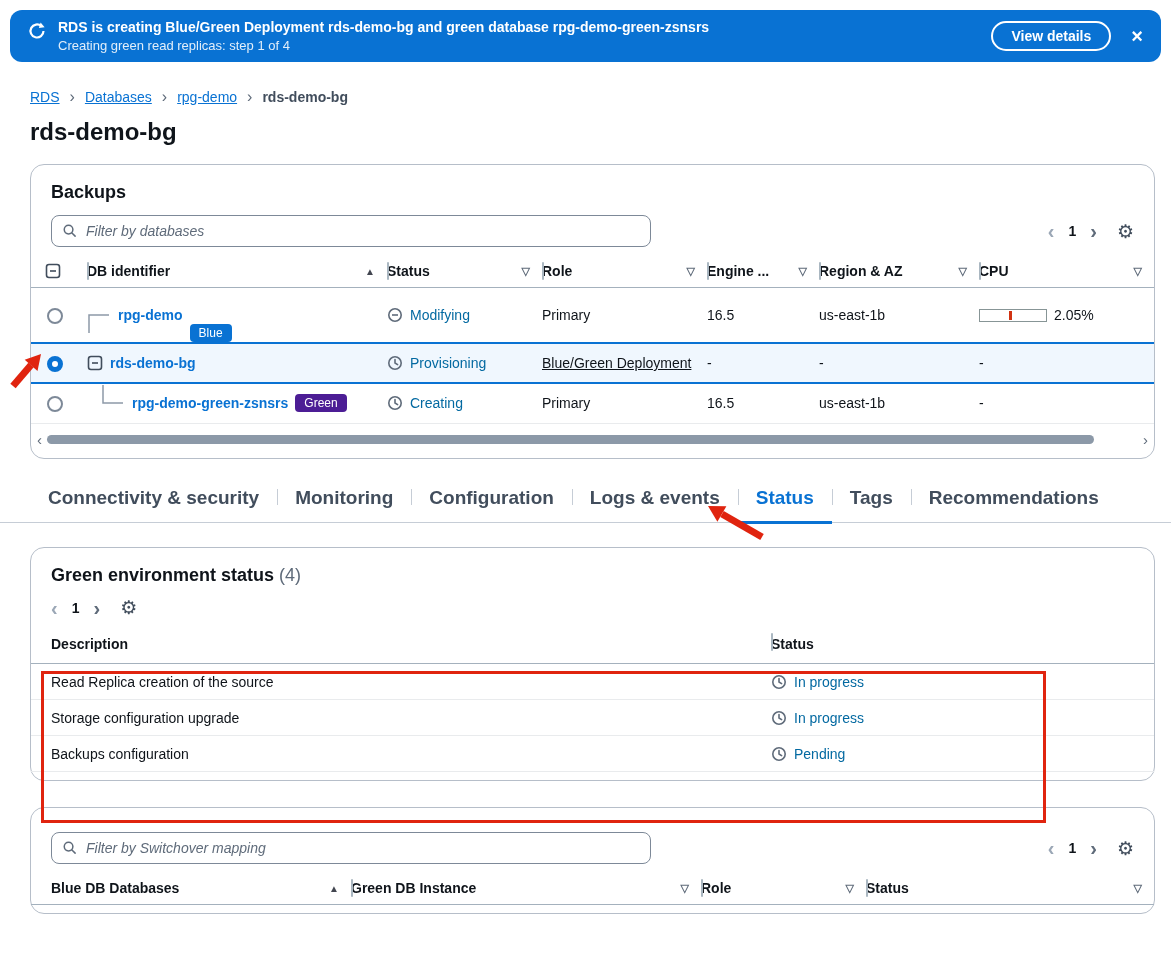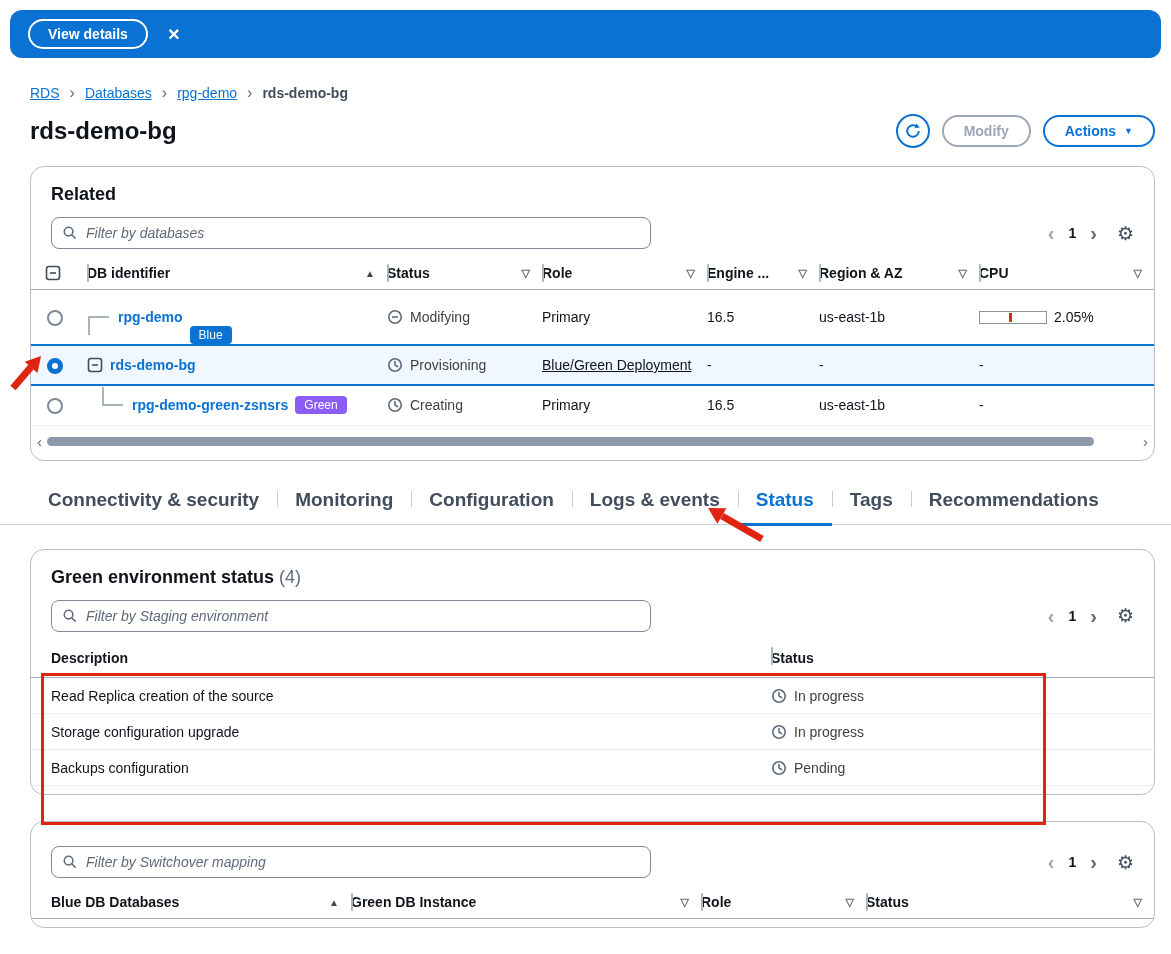--- a/index.html
+++ b/index.html
@@ -64,24 +64,24 @@
   td { padding:0 8px 0 0; height:40px; border-bottom:1px solid #e9ebed; }
   .cellflex { display:flex; align-items:center; gap:7px; }
   .c-radio { text-align:center; position:relative; }
   .radio { width:16px; height:16px; border-radius:50%; border:2px solid #7d8998; display:inline-block;
            background:#fff; vertical-align:middle; cursor:pointer; }
   .radio.checked { border:5px solid #0972d3; }
   tr.selected td { background:#f0f7fe; border-top:2px solid #0972d3; border-bottom:2px solid #0972d3; }
   .dblink { color:#0972d3; font-weight:bold; cursor:pointer; text-decoration:none; }
   .badge { display:inline-block; padding:2px 9px; border-radius:4px; font-size:12px; color:#fff; font-weight:normal; }
   .badge-blue { background:#0972d3;margin-top:36px; }
-  .badge-green { background:#8b5cf6; }
+  .badge-green { background:#4c1d95; }
   .role-underline { text-decoration:underline; }
   .sicon { flex:0 0 auto; display:inline-block; }
-  .statxt { color:#404040;text-align:center; }
+  .statxt { color:#0369a1;text-align:center; }
   .cpubar { width:68px; height:13px; border:1px solid #879596; display:inline-block; position:relative; background:#fff; }
   .cputick { position:absolute; left:44%; top:1px; bottom:1px; width:3px; background:#d13212; }
   .elbow { flex:0 0 auto; }
 
   
   .hscroll { display:flex; align-items:center; gap:3px; padding:7px 4px 2px; }
   .hchev { color:#5f6b7a; font-size:15px; padding:0 2px; cursor:pointer; }
   .htrack { flex:1; height:9px; }
   .hthumb { width:96%; height:9px; background:#8c99a8; border-radius:5px; cursor:grab; }
 
@@ -100,56 +100,53 @@
   .green-table td, .green-table th { height:36px; }
   .green-table td:first-child, .green-table th:first-child { padding-left:20px; }
   .sw-table td:first-child, .sw-table th:first-child { padding-left:20px; }
 </style>
 </head>
 <body>
 
 <div class="page">
 
   <div class="banner">
+    <div class="banner-left">
+      <svg class="spinner" width="18" height="18" viewBox="0 0 18 18">
+        <path d="M15.5 9a6.5 6.5 0 1 1-2.1-4.8" fill="none" stroke="#fff" stroke-width="2.2"></path>
+        <polygon points="12.6,0.6 16.6,5.2 10.9,5.9" fill="#fff"></polygon>
+      </svg>
+      <div class="banner-text">
+        <div class="banner-title">RDS is creating Blue/Green Deployment rds-demo-bg and green database rpg-demo-green-zsnsrs</div>
+        <div class="banner-sub">Creating green read replicas: step 1 of 4</div>
+      </div>
+    </div>
     <div class="banner-right">
       <button class="btn-view">View details</button>
       <span class="close-x">×</span>
     </div>
   </div>
 
   <div class="breadcrumb">
     <a>RDS</a>
     <span class="sep">›</span>
     <a>Databases</a>
     <span class="sep">›</span>
     <a>rpg-demo</a>
     <span class="sep">›</span>
     <span class="current">rds-demo-bg</span>
   </div>
 
   <div class="title-row">
     <h1>rds-demo-bg</h1>
-    <div class="title-actions">
-      <button class="refresh-btn">
-        <svg width="16" height="16" viewBox="0 0 18 18">
-          <path d="M15.5 9a6.5 6.5 0 1 1-2.1-4.8" fill="none" stroke="#0972d3" stroke-width="2.2"></path>
-          <polygon points="12.6,0.6 16.6,5.2 10.9,5.9" fill="#0972d3"></polygon>
-        </svg>
-      </button>
-      <button class="btn btn-modify">Modify</button>
-      <button class="btn btn-actions">
-        <span>Actions</span>
-        <span class="caret">▼</span>
-      </button>
-    </div>
   </div>
 
   <section class="card">
     <div class="card-head">
-      <div class="card-title">Related</div>
+      <div class="card-title">Backups</div>
     </div>
     <div class="toolbar">
       <div class="search">
         <svg width="15" height="15" viewBox="0 0 16 16">
           <circle cx="7" cy="7" r="4.6" fill="none" stroke="#5f6b7a" stroke-width="1.6"></circle>
           <line x1="10.6" y1="10.6" x2="14" y2="14" stroke="#5f6b7a" stroke-width="1.6" stroke-linecap="round"></line>
         </svg>
         <input type="text" placeholder="Filter by databases" style="">
       </div>
       <div class="pager">
@@ -337,27 +334,20 @@
   </div>
 
   <section class="card" style="margin-top:24px;">
     <div class="card-head">
       <div class="card-title">
         <span>Green environment status</span>
         <span class="count">(4)</span>
       </div>
     </div>
     <div class="toolbar">
-      <div class="search">
-        <svg width="15" height="15" viewBox="0 0 16 16">
-          <circle cx="7" cy="7" r="4.6" fill="none" stroke="#5f6b7a" stroke-width="1.6"></circle>
-          <line x1="10.6" y1="10.6" x2="14" y2="14" stroke="#5f6b7a" stroke-width="1.6" stroke-linecap="round"></line>
-        </svg>
-        <input type="text" placeholder="Filter by Staging environment" style="">
-      </div>
       <div class="pager">
         <span class="pchev pchev-prev">‹</span>
         <span class="pnum">1</span>
         <span class="pchev">›</span>
         <span class="gear">⚙</span>
       </div>
     </div>
 
     <table class="green-table">
       <colgroup>

